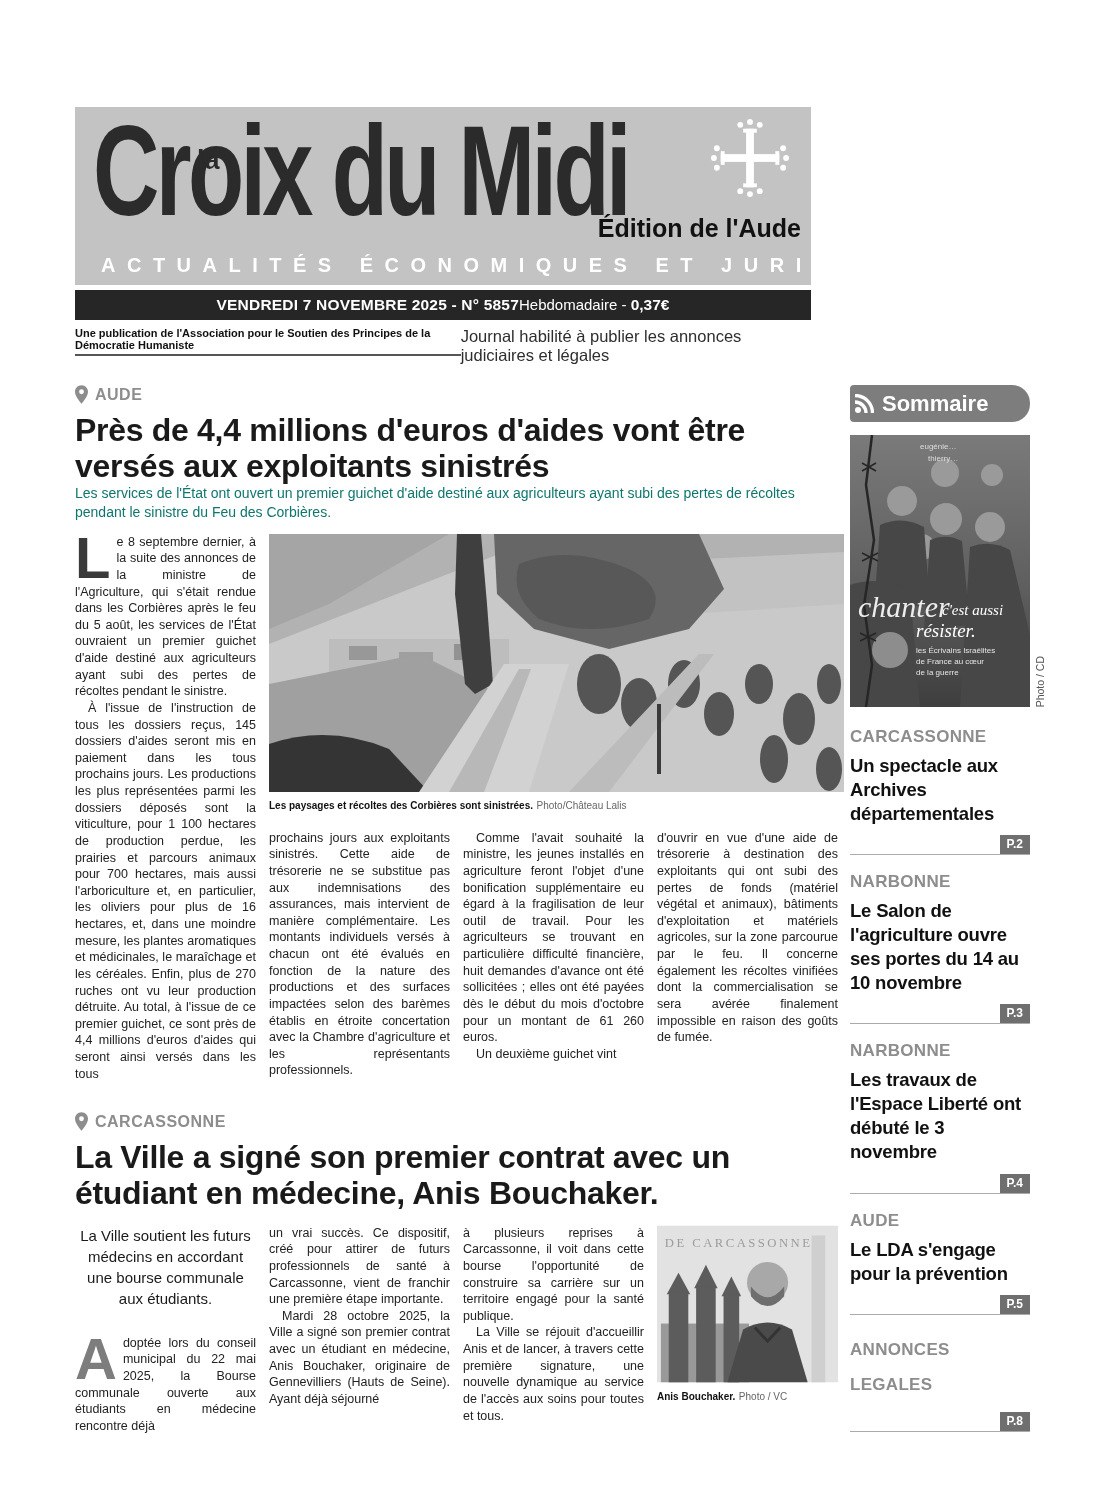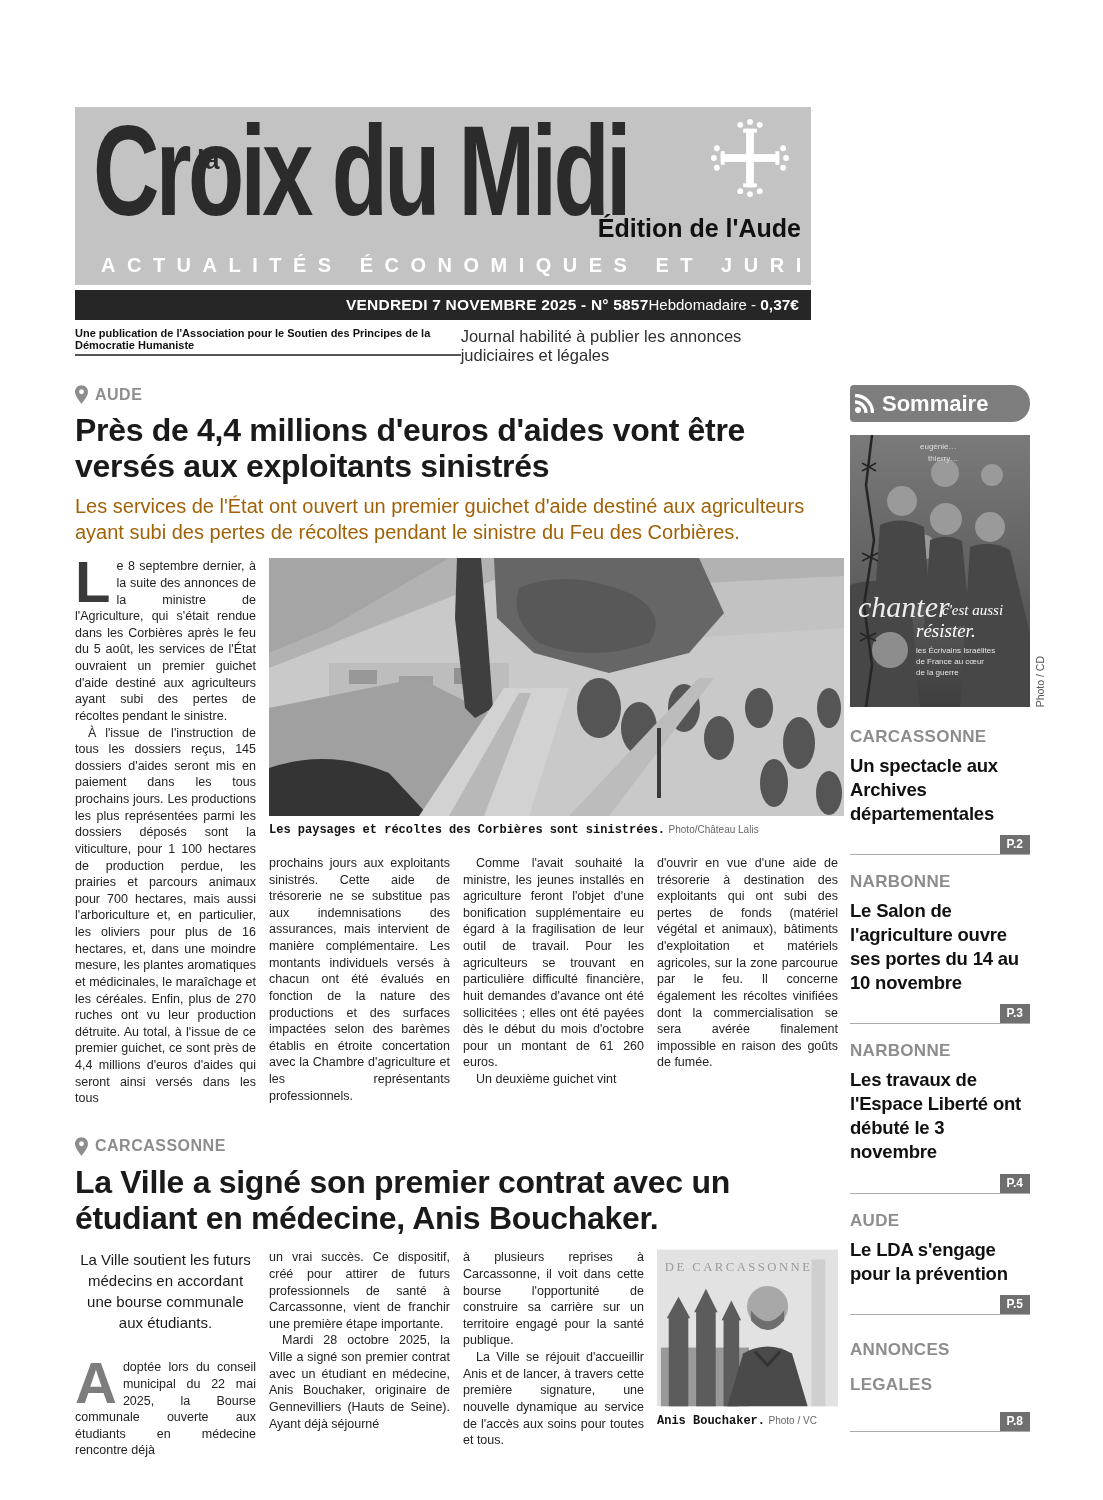--- a/index.html
+++ b/index.html
@@ -8,47 +8,47 @@
   .page { position:relative; width:884px; height:1500px; padding:107px 73px 0 75px; }
 
   
   .masthead { position:relative; height:178px; background:#c3c3c3; }
   .logo-main { position:absolute; left:18px; top:-10px; font-size:100px; font-weight:bold; letter-spacing:-4px; color:#2b2b2b; transform:scaleY(1.28) scaleX(0.92); transform-origin:left top; white-space:nowrap; }
   .logo-la { position:absolute; left:122px; top:38px; font-size:27px; font-weight:bold; color:#2b2b2b; }
   .logo-edition { position:absolute; right:10px; bottom:42px; font-size:25px; font-weight:bold; color:#111; }
   .occitan { position:absolute; right:22px; top:12px; }
   .tagline { position:absolute; left:26px; right:16px; bottom:8px; color:#fff; font-weight:bold; font-size:20px; letter-spacing:11.5px; white-space:nowrap; }
 
-  .datebar { margin-top:5px; height:30px; background:#262626; color:#fff; display:flex; justify-content:flex-end; align-items:center; padding:0 12px; }
+  .datebar { margin-top:5px; height:30px; background:#262626; color:#fff; display:flex; justify-content:center; align-items:center; padding:0 12px; }
   .datebar .left { font-weight:bold; font-size:15.5px; letter-spacing:.2px; }
   .datebar .right { font-size:15px; }
   .datebar .right b { font-size:15.5px; }
 
   .subbar { margin-top:7px; display:flex; justify-content:center; align-items:flex-start; }
   .publisher { font-size:11px; font-weight:bold; color:#111; border-bottom:2px solid #555; padding-bottom:3px; }
   .habilitation { font-size:16.5px; color:#2e2e2e; }
 
   
   .main { margin-top:20px; display:grid; grid-template-columns:763px 180px; column-gap:12px; }
 
   .kicker { display:flex; align-items:center; gap:7px; margin-bottom:8px; }
   .kicker .txt { font-size:16px; font-weight:bold; color:#8d8d8d; letter-spacing:.5px; }
   .headline { font-size:32px; font-weight:bold; color:#1a1a1a; line-height:1.13; letter-spacing:-.3px; }
-  .standfirst { margin-top:9px; font-size:20px; color:#a16207; line-height:1.3; }
+  .standfirst { font-size:14px; color:#0f766e; line-height:1.3; }
 
   .a-body { margin-top:13px; display:grid; grid-template-columns:repeat(4,1fr); gap:13px; font-size:12.5px; line-height:1.33; text-align:justify; color:#222; }
   .a1-col1 { grid-column:1; grid-row:1/3; }
   .a1-fig { grid-column:2/5; grid-row:1; }
   .a1-c2 { grid-column:2; grid-row:2; } .a1-c3 { grid-column:3; grid-row:2; } .a1-c4 { grid-column:4; grid-row:2; }
   .para-indent { text-indent:13px; }
   .dropcap { float:left; font-size:58px; line-height:44px; font-weight:bold; padding:2px 6px 0 0; color:#3a3a3a; }
   .dropcap.gray { color:#7d7d7d; }
   figure img, figure svg { display:block; }
   .caption { margin-top:5px; text-align:left; text-indent:0; }
-  .caption .cap-b { font-weight:bold; font-size:12px; color:#111;font-family:Liberation Mono, monospace; }
+  .caption .cap-b { font-weight:bold; font-size:10px; color:#111; }
   .caption .cap-c { font-size:10px; color:#666; }
 
   .article2 { margin-top:30px; }
   .a2-standfirst { font-size:15px; line-height:1.4; color:#1a1a1a; margin-bottom:26px; text-align:center; }
   .a2-fig { position:relative; }
 
   
   .sidebar { padding-top:0; }
   .toc-header { height:37px; background:#7d7d7d; border-radius:4px 18px 18px 4px; display:flex; align-items:center; gap:8px; padding:0 4px; color:#fff; margin-bottom:13px; }
   .toc-header .txt { font-size:22px; font-weight:bold; }

